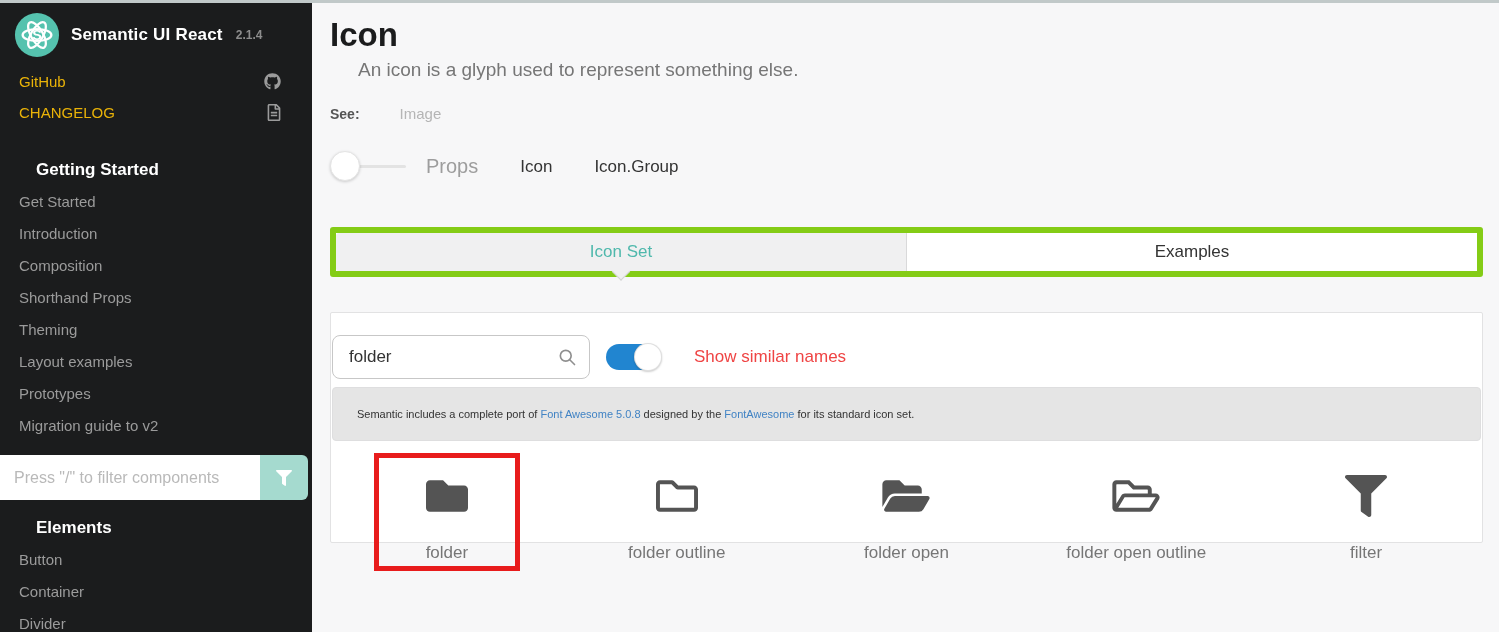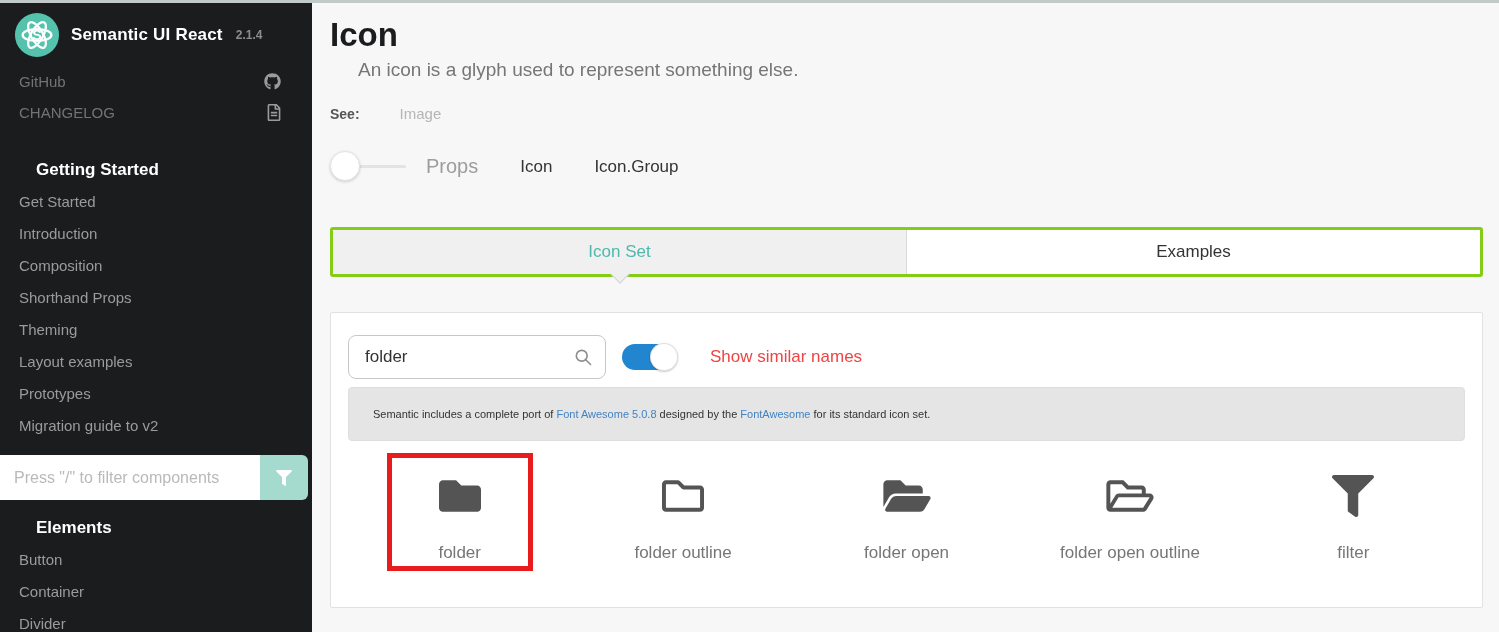--- a/index.html
+++ b/index.html
@@ -5,21 +5,21 @@
   * { box-sizing: border-box; margin: 0; padding: 0; }
   html,body { width:1499px; height:632px; overflow:hidden; }
   body { font-family:"Liberation Sans", sans-serif; background:#f7f7f8; position:relative; }
   .top-strip { position:absolute; top:0; left:0; width:100%; height:3px; background:#c1c9c9; z-index:10; }
 
   
   .sidebar { position:absolute; top:0; left:0; width:312px; height:632px; background:#1b1c1d; color:#9b9b9b; }
   .logo-row { display:flex; align-items:center; gap:11px; padding:12px 16px 8px 14px; cursor:pointer; }
   .logo-title { color:#fff; font-weight:bold; font-size:17px; letter-spacing:.2px; }
   .logo-version { color:#8d8d8d; font-size:12px; font-weight:bold; margin-left:2px; }
-  .side-link { display:flex; justify-content:space-between; align-items:center; padding:7px 31px 7px 19px; font-size:15px; color:#737373; cursor:pointer; }
+  .side-link { display:flex; justify-content:space-between; align-items:center; padding:7px 31px 7px 19px; font-size:15px; color:#eab308; cursor:pointer; }
   .side-link svg { flex:0 0 auto; }
   .side-header { padding:8px 36px 6px; font-weight:bold; color:#fff; font-size:17px; }
   .side-header.first { margin-top:24px; }
   .side-item { padding:7px 19px 8px; font-size:15px; color:#9b9b9b; cursor:pointer; }
   .side-search { display:flex; width:308px; margin:13px 0 10px 0; height:45px; }
   .side-search input { flex:1; border:none; outline:none; padding:0 12px 0 14px; font-size:16px; font-family:"Liberation Sans",sans-serif; color:#333; background:#fff; border-radius:0; }
   .side-search input::placeholder { color:#b9b9b9; }
   .filter-btn { width:48px; border:none; background:#a5dacf; border-radius:0 6px 6px 0; display:flex; align-items:center; justify-content:center; cursor:pointer; }
 
   
@@ -30,27 +30,27 @@
   .see-label { font-size:14px; font-weight:bold; color:#555; }
   .see-link { font-size:15px; color:#b5b5b5; cursor:pointer; text-decoration:none; }
 
   .props-row { margin-top:27px; display:flex; align-items:center; height:36px; }
   .props-slider { position:relative; width:78px; height:30px; cursor:pointer; flex:0 0 auto; }
   .props-rail { position:absolute; left:16px; top:13px; width:60px; height:3px; background:#e3e3e3; border-radius:2px; }
   .props-knob { position:absolute; left:0; top:-1px; width:30px; height:30px; border-radius:50%; background:#fff; border:1px solid #e4e4e4; box-shadow:0 1px 3px rgba(0,0,0,.18); }
   .props-label { margin-left:18px; font-size:20px; color:#9d9d9d; }
   .props-item { margin-left:42px; font-size:17px; color:#333; cursor:pointer; text-decoration:none; }
 
-  .tabbar { margin-top:42px; display:flex; height:50px; border:3px solid #84cc16; border-radius:3px; background:#fff; }
+  .tabbar { margin-top:42px; display:flex; height:50px; border:6px solid #84cc16; border-radius:3px; background:#fff; }
   .tab { flex:1; display:flex; align-items:center; justify-content:center; font-size:17px; color:#333; cursor:pointer; }
   .tab.active { background:#f0f0f1; color:#4fb8ac; border-right:1px solid #d9d9da; position:relative; border-radius:3px 0 0 3px; }
   .tab.active::after { content:''; position:absolute; bottom:-7px; left:50%; width:12px; height:12px; background:#f0f0f1;
       border-right:1px solid #d4d4d5; border-bottom:1px solid #d4d4d5; transform:translateX(-50%) rotate(45deg); }
 
-  .panel { margin-top:35px; height:296px; background:#fff; border:1px solid #e2e2e3; border-radius:2px; padding:22px 17px; }
+  .panel { margin-top:35px; height:231px; background:#fff; border:1px solid #e2e2e3; border-radius:2px; padding:22px 1px; }
   .panel-row1 { display:flex; align-items:center; height:44px; }
   .icon-search { position:relative; width:258px; height:44px; flex:0 0 auto; }
   .icon-search input { width:100%; height:100%; border:1px solid #c7c7c7; border-radius:8px; padding:0 42px 0 16px; font-size:17px; color:#333; font-family:"Liberation Sans",sans-serif; outline:none; background:#fff; }
   .icon-search svg { position:absolute; right:13px; top:12px; }
   .sim-toggle { position:relative; margin-left:16px; width:55px; height:26px; border-radius:13px; background:#2185d0; cursor:pointer; flex:0 0 auto; }
   .sim-knob { position:absolute; right:-1px; top:-1px; width:28px; height:28px; border-radius:50%; background:#fff; border:1px solid rgba(0,0,0,.12); box-shadow:0 1px 2px rgba(0,0,0,.2); }
   .sim-label { margin-left:33px; font-size:17px; color:#ef4444; }
 
   .info-box { margin-top:8px; height:54px; background:#e5e5e5; border:1px solid #dededf; border-radius:4px; display:flex; align-items:center; padding:0 24px; font-size:11px; color:#333; }
   .info-box a { color:#4183c4; text-decoration:none; cursor:pointer; white-space:pre; }

